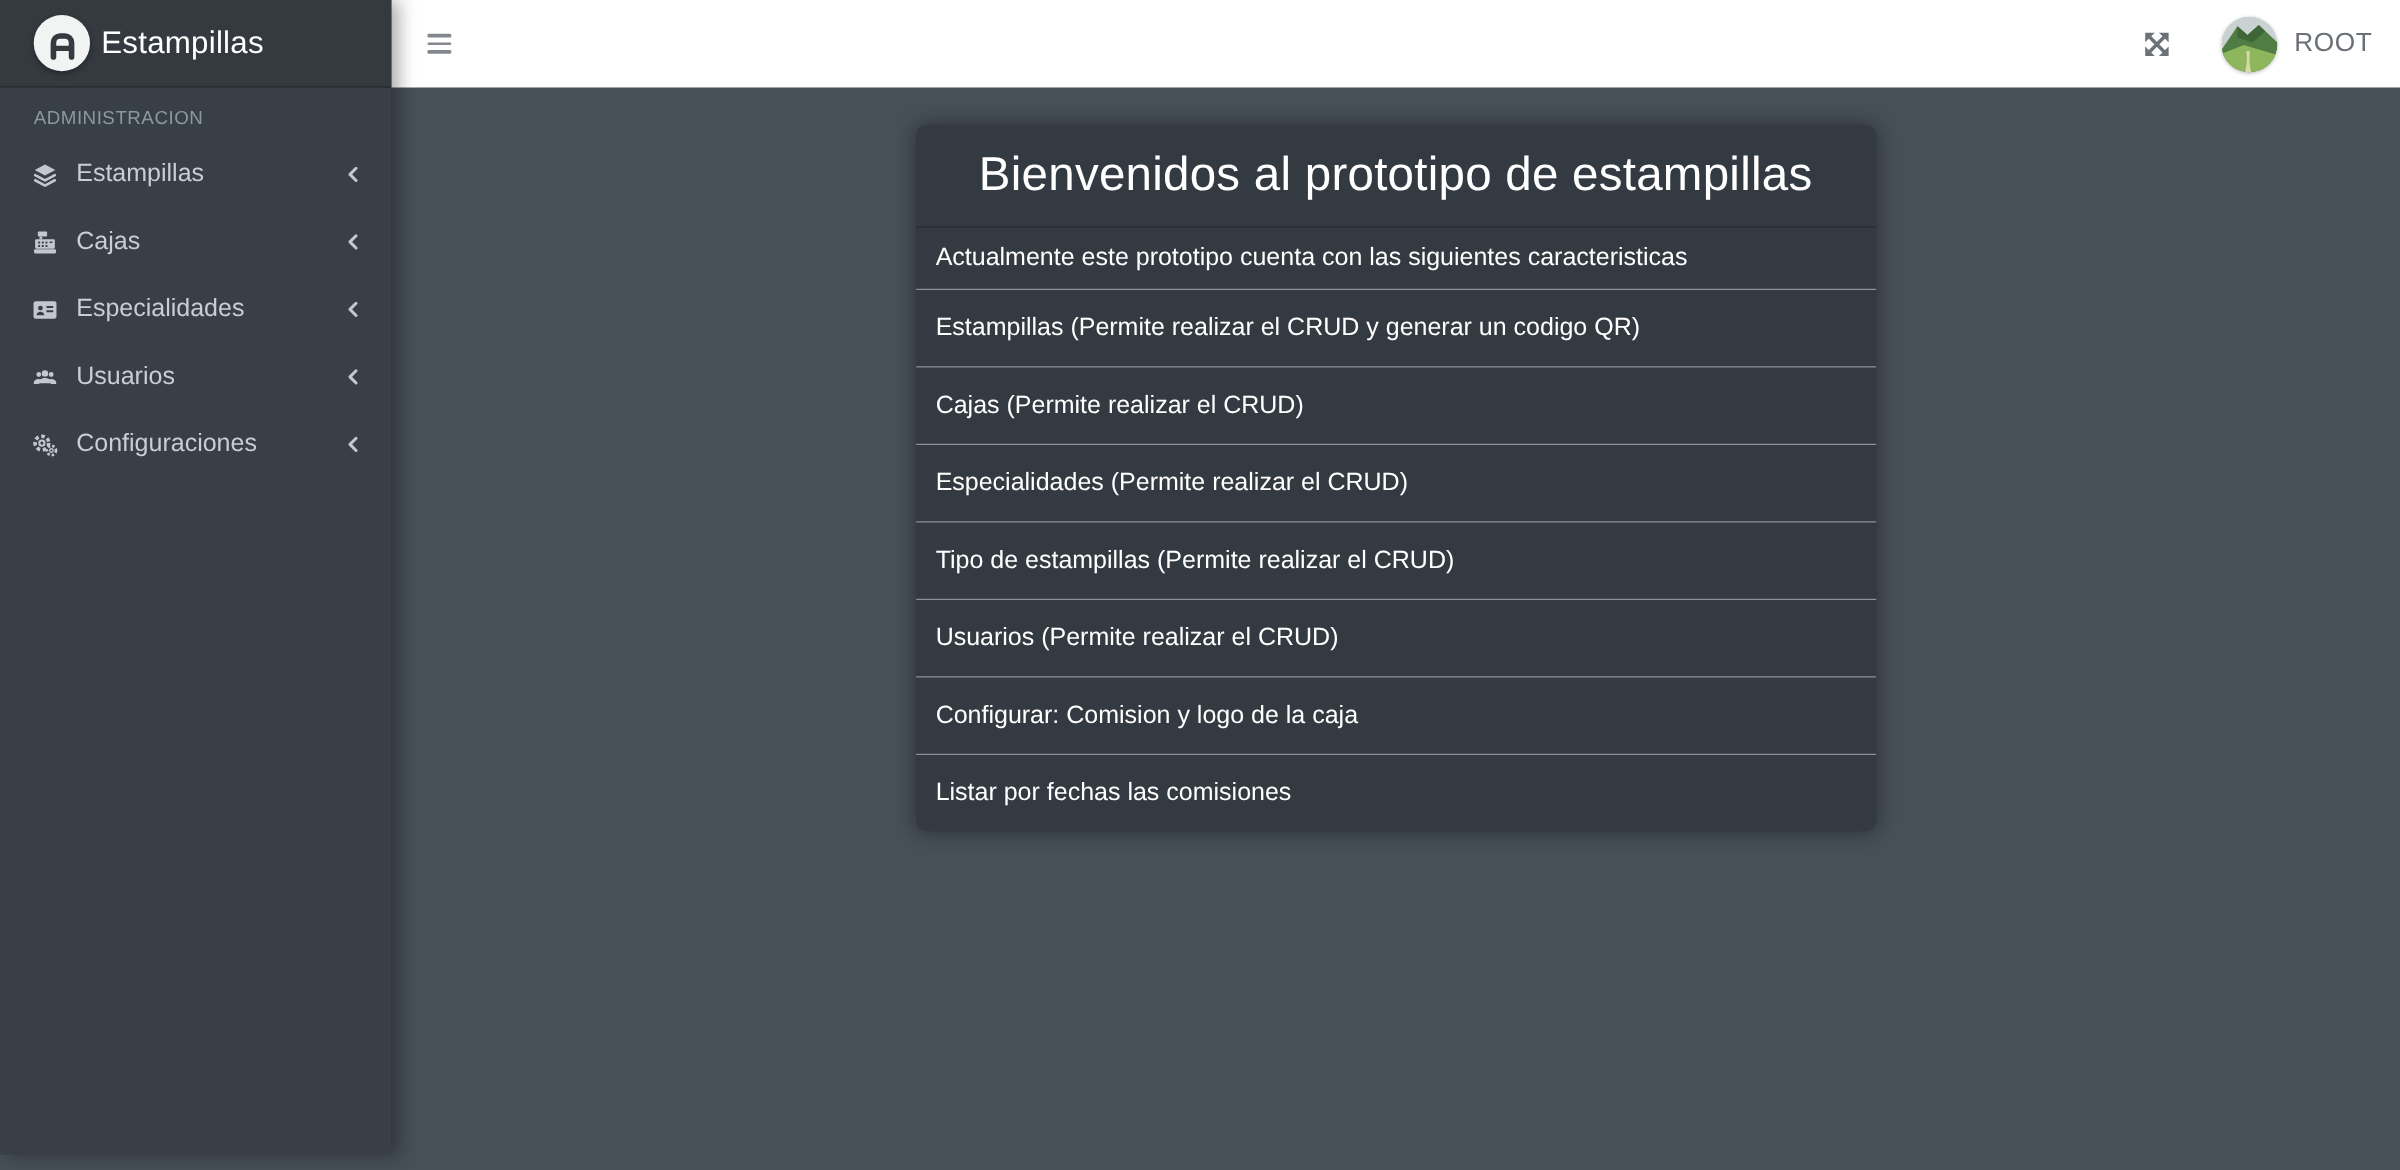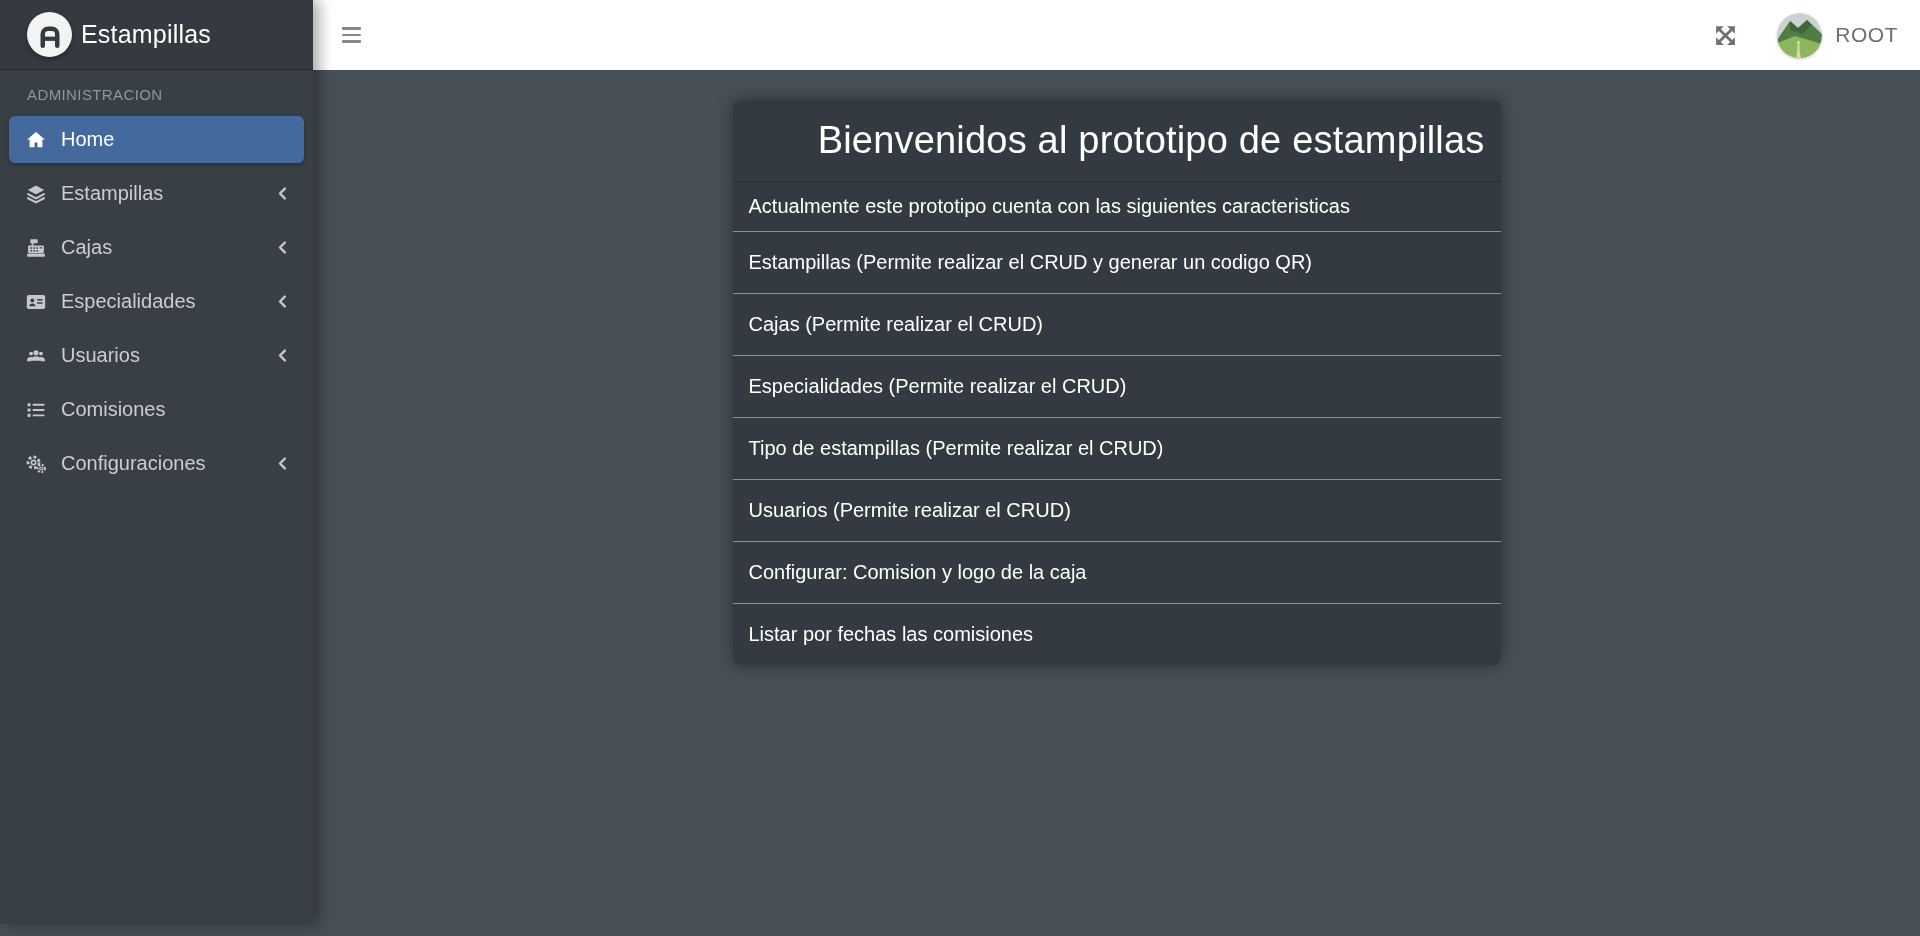--- a/index.html
+++ b/index.html
@@ -101,21 +101,21 @@
     width:768px;margin:30px auto 0;
     background:var(--card-bg);color:var(--card-text);
     border-radius:8px;
     box-shadow:0 0 16px rgba(0,0,0,.4);
   }
   .card-header{
     padding:19px 16px;text-align:center;
     border-bottom:1px solid var(--header-divider);
   }
   .card-header h1{
-    margin:0;font-size:38px;font-weight:400;letter-spacing:.2px;text-align:right;
+    margin:0;font-size:38px;font-weight:400;letter-spacing:.2px;
   }
   .card-subtitle{
     text-align:left;font-size:20px;
     padding:13px 16px;
     border-bottom:1px solid var(--row-divider);
   }
   .feature-row{
     font-size:20px;padding:19px 16px;
     border-bottom:1px solid var(--row-divider);
   }
@@ -131,28 +131,20 @@
         <path d="M6.2 20.5V11.3A4.3 4.3 0 0 1 10.5 7h3A4.3 4.3 0 0 1 17.8 11.3v9.2" fill="none" stroke="#343a40" stroke-width="3.6" stroke-linecap="round"></path>
         <line x1="6.2" y1="15" x2="17.8" y2="15" stroke="#343a40" stroke-width="3.4"></line>
       </svg>
     </span>
     <span class="brand-title">Estampillas</span>
   </div>
 
   <nav>
     <div class="section-label">ADMINISTRACION</div>
 
-    <div class="nav-item active">
-      <span class="nav-icon">
-        <svg width="22" height="22" viewBox="0 0 24 24" fill="currentColor">
-          <path d="M12 3.2 2.3 11.4h2.7V20h5.4v-5.3h3.2V20h5.4v-8.6h2.7z"></path>
-        </svg>
-      </span>
-      <span class="nav-label">Home</span>
-    </div>
 
     <div class="nav-item">
       <span class="nav-icon">
         <svg width="22" height="22" viewBox="0 0 24 24">
           <path d="M12 2.8 3 7.6l9 4.8 9-4.8z" fill="currentColor"></path>
           <path d="M3.4 12.1 12 16.7l8.6-4.6" fill="none" stroke="currentColor" stroke-width="2.3" stroke-linejoin="round" stroke-linecap="round"></path>
           <path d="M3.4 16.6 12 21.2l8.6-4.6" fill="none" stroke="currentColor" stroke-width="2.3" stroke-linejoin="round" stroke-linecap="round"></path>
         </svg>
       </span>
       <span class="nav-label">Estampillas</span>
@@ -222,33 +214,20 @@
         </svg>
       </span>
       <span class="nav-label">Usuarios</span>
       <span class="chev">
         <svg width="15" height="15" viewBox="0 0 16 16">
             <path d="M10.5 2.8 5.3 8l5.2 5.2" fill="none" stroke="currentColor" stroke-width="2.6" stroke-linecap="round" stroke-linejoin="round"></path>
           </svg>
       </span>
     </div>
 
-    <div class="nav-item">
-      <span class="nav-icon">
-        <svg width="22" height="22" viewBox="0 0 24 24" fill="currentColor">
-          <rect x="2.8" y="4.6" width="3.3" height="3.3" rx="0.6"></rect>
-          <rect x="8.4" y="5.2" width="12.8" height="2.1" rx="0.5"></rect>
-          <rect x="2.8" y="10.4" width="3.3" height="3.3" rx="0.6"></rect>
-          <rect x="8.4" y="11" width="12.8" height="2.1" rx="0.5"></rect>
-          <rect x="2.8" y="16.2" width="3.3" height="3.3" rx="0.6"></rect>
-          <rect x="8.4" y="16.8" width="12.8" height="2.1" rx="0.5"></rect>
-        </svg>
-      </span>
-      <span class="nav-label">Comisiones</span>
-    </div>
 
     <div class="nav-item">
       <span class="nav-icon">
         <svg width="22" height="22" viewBox="0 0 24 24">
           <circle cx="9.3" cy="10.3" r="6" fill="none" stroke="currentColor" stroke-width="3.1" stroke-dasharray="3.1 2.4"></circle>
           <circle cx="9.3" cy="10.3" r="3.2" fill="currentColor"></circle>
           <circle cx="9.3" cy="10.3" r="1.4" fill="#383f47"></circle>
           <circle cx="17.6" cy="16.8" r="4" fill="none" stroke="currentColor" stroke-width="2.4" stroke-dasharray="2.1 1.7"></circle>
           <circle cx="17.6" cy="16.8" r="2.1" fill="currentColor"></circle>
           <circle cx="17.6" cy="16.8" r="0.9" fill="#383f47"></circle>

